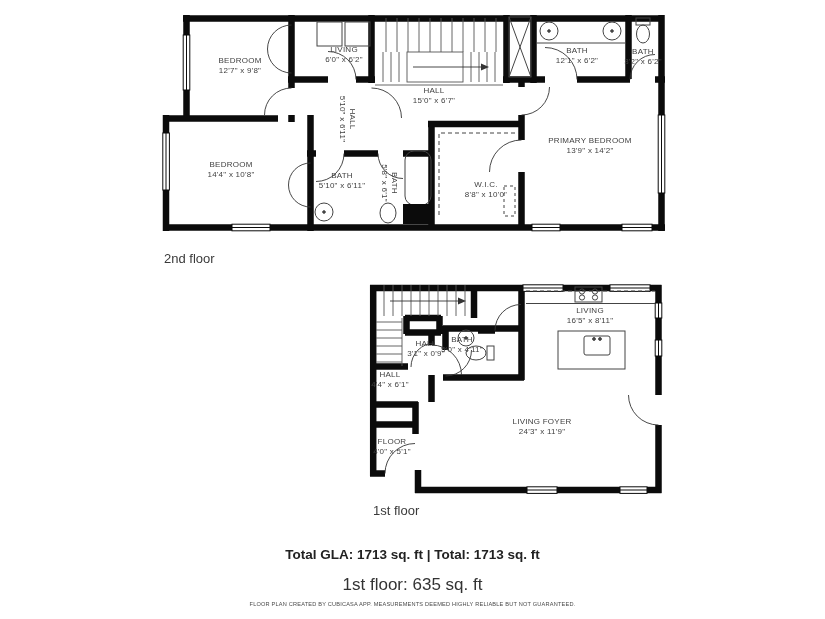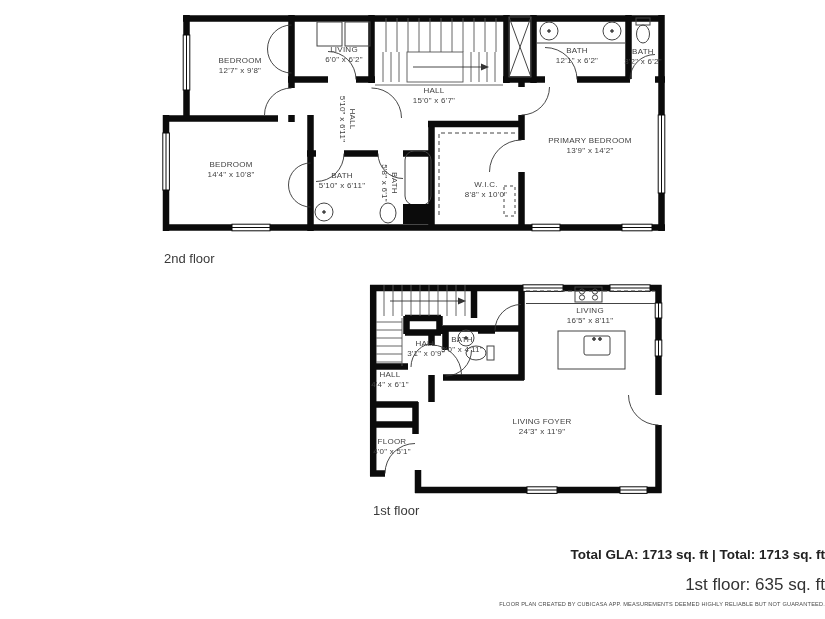--- a/index.html
+++ b/index.html
@@ -4,21 +4,21 @@
 <style>
   html,body{margin:0;padding:0;background:#fff;}
   #canvas{position:relative;width:825px;height:619px;background:#ffffff;overflow:hidden;
           font-family:"Liberation Sans","DejaVu Sans",sans-serif;}
   #plan-svg{position:absolute;left:0;top:0;}
   .room-label{position:absolute;transform:translate(-50%,-50%);text-align:center;
               color:#3f3f3f;font-size:8px;line-height:10px;letter-spacing:.25px;white-space:nowrap;}
   .room-label.vert{transform:translate(-50%,-50%) rotate(90deg);}
   .room-name{font-weight:400;}
   .floor-tag{position:absolute;font-size:13px;color:#3a3a3a;}
-  .summary{position:absolute;left:0;right:0;text-align:right;color:#333;}
+  .summary{position:absolute;left:0;right:0;text-align:center;color:#333;}
   .summary.total{top:547px;font-size:13.5px;font-weight:bold;color:#222;}
   .summary.l2{top:575px;font-size:17px;}
   .summary.l3{top:580px;font-size:12px;}
   .summary.disclaimer{top:601px;font-size:5.6px;color:#4a4a4a;letter-spacing:.2px;}
 </style>
 </head>
 <body>
 
 <div id="canvas">
 

